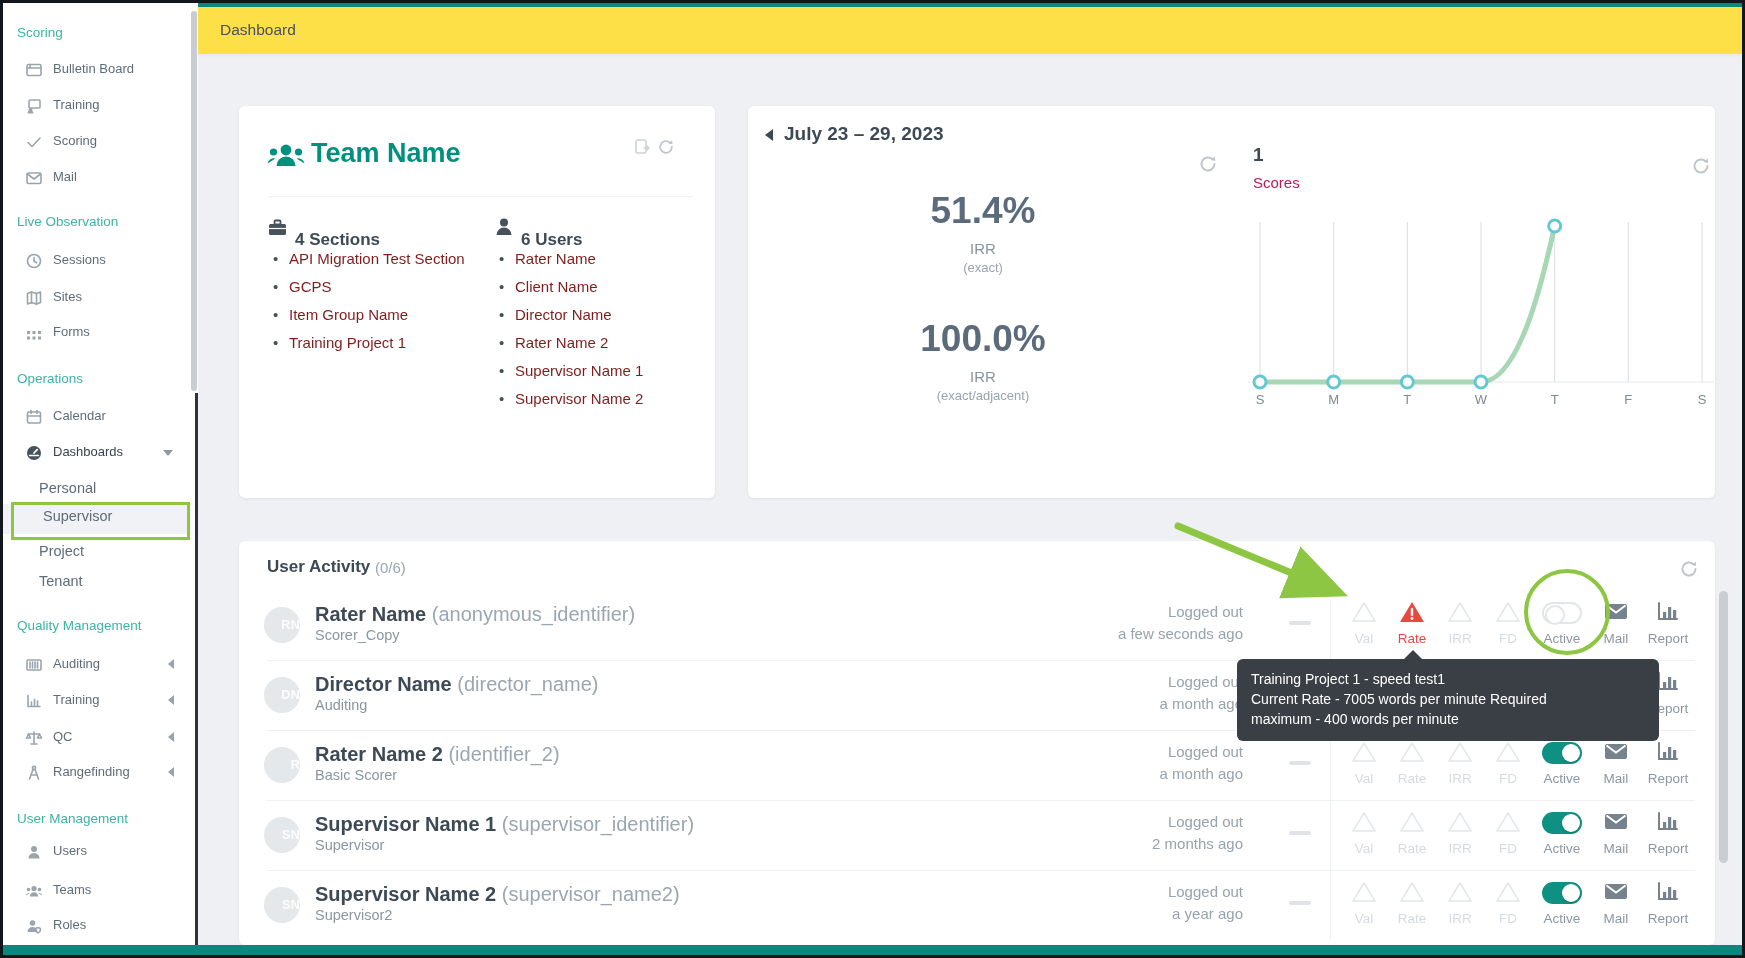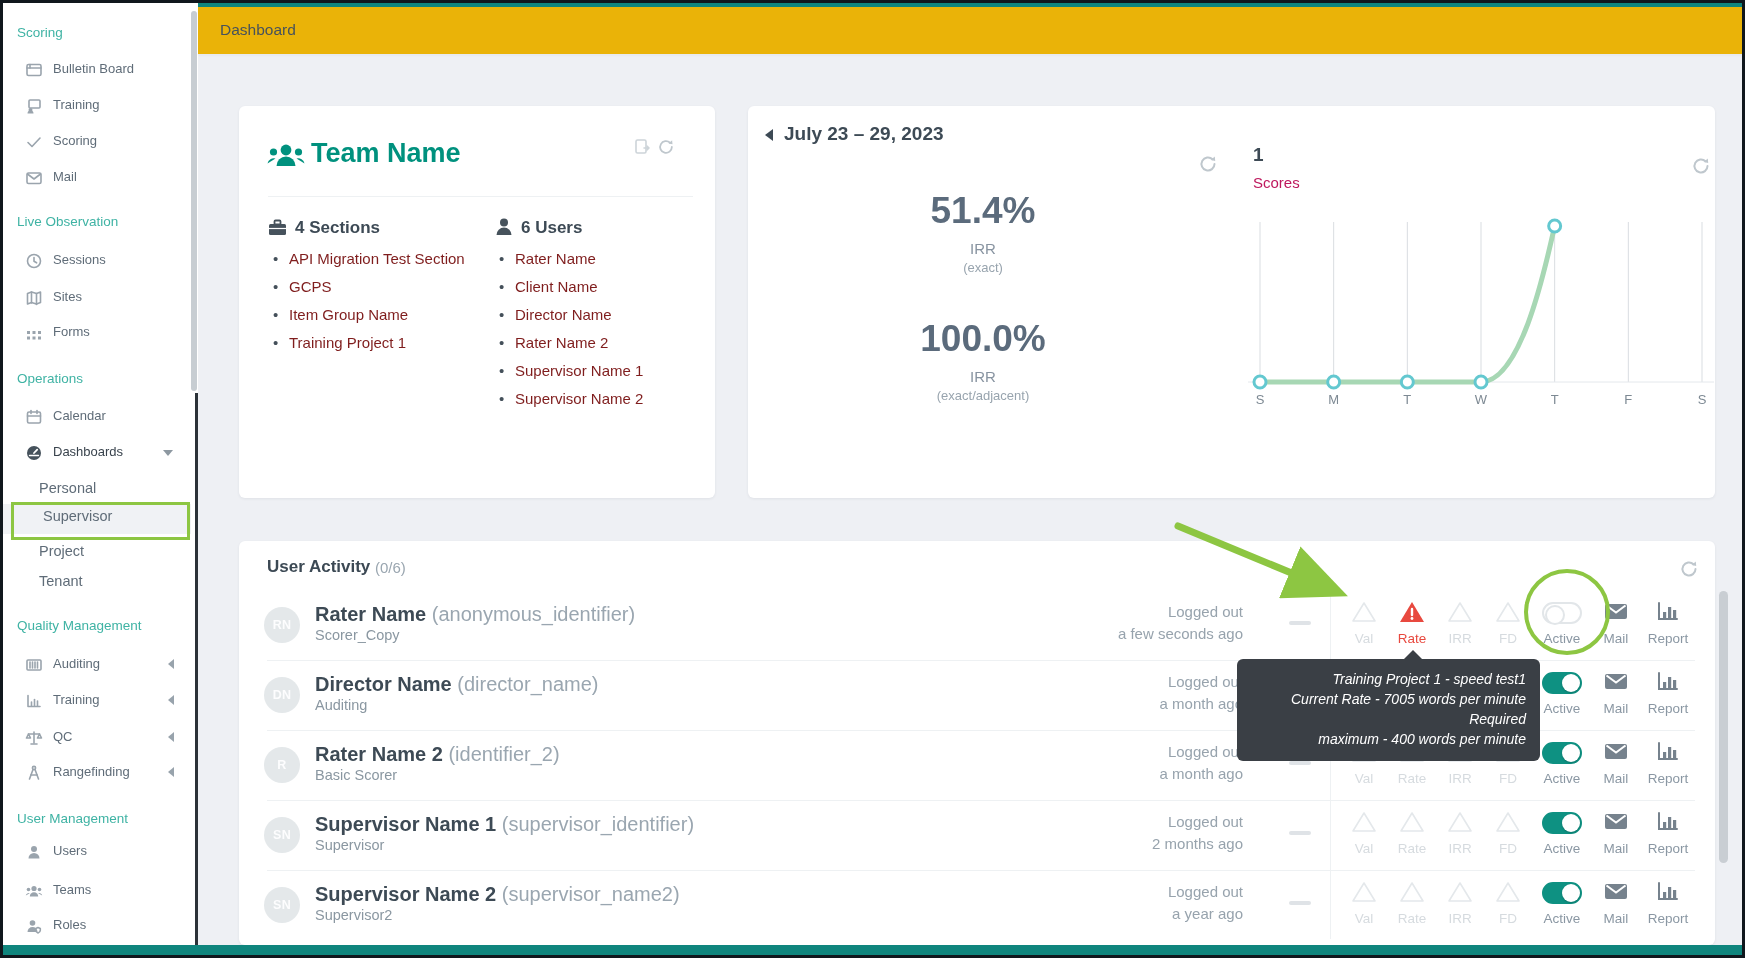--- a/index.html
+++ b/index.html
@@ -22,31 +22,31 @@
   .s-sub.selected { background:#f0f2f5; }
   .caret-down { position:absolute; left:160px; top:8px; width:0; height:0; border-left:5px solid transparent; border-right:5px solid transparent; border-top:6px solid #8d98a1; }
   .caret-left { position:absolute; left:165px; top:5px; width:0; height:0; border-top:5px solid transparent; border-bottom:5px solid transparent; border-right:6px solid #98a3ac; }
   svg.si { stroke:#9aa4ad; fill:none; stroke-width:1.6; stroke-linecap:round; stroke-linejoin:round; }
   svg.si .f { fill:#9aa4ad; stroke:none; }
   svg.si.dark { stroke:#46525c; }
   svg.si.dark .f { fill:#46525c; }
 
   
   .content { position:absolute; left:195px; top:4px; right:0; bottom:10px; background:#eef0f4; }
-  .pagehead { position:absolute; left:0; top:0; right:0; height:48px; background:#eab308; border-bottom:1px solid #e7eaee; box-shadow:0 1px 2px rgba(0,0,0,.03); }
+  .pagehead { position:absolute; left:0; top:0; right:0; height:48px; background:#fde047; border-bottom:1px solid #e7eaee; box-shadow:0 1px 2px rgba(0,0,0,.03); }
   .pagehead .t { position:absolute; left:22px; top:14px; font-size:15.5px; color:#47525c; }
   .card { position:absolute; background:#fff; border-radius:6px; box-shadow:0 1px 3px rgba(30,40,50,.07); }
 
   
   .team-card { left:41px; top:99px; width:476px; height:392px; }
   .team-title { position:absolute; left:72px; top:32px; font-size:27px; font-weight:700; color:#00917e; }
   .team-ico { position:absolute; left:28px; top:36px; }
   .mini-ico { position:absolute; top:32px; width:18px; height:18px; cursor:pointer; }
   .team-hr { position:absolute; left:29px; right:22px; top:90px; height:1px; background:#eef1f3; }
-  .col-head { position:absolute; font-size:17px; font-weight:700; color:#3d4a55; }
+  .col-head { position:absolute; font-size:17px; font-weight:700; color:#3d4a55;margin-top:12px; }
   .blist { position:absolute; width:210px; list-style:none; }
   .blist li { position:relative; padding-left:18px; margin-bottom:7px; font-size:15px; color:#7f1d1d; line-height:1.4; }
   .blist li::before { content:"•"; position:absolute; left:2px; top:0; color:#44505a; }
 
   
   .week-card { left:550px; top:99px; width:967px; height:392px; }
   .week-title { position:absolute; left:36px; top:17px; font-size:19px; font-weight:700; color:#3d4a55; }
   .wk-caret { position:absolute; left:17px; top:23px; width:0; height:0; border-top:6px solid transparent; border-bottom:6px solid transparent; border-right:8px solid #3d4a55; cursor:pointer; }
   .irr-block { position:absolute; width:300px; text-align:center; left:85px; }
   .irr-block .v { font-size:37px; font-weight:700; color:#5b6b7c; line-height:1.1; }
@@ -57,21 +57,21 @@
   .scores-l { position:absolute; left:505px; top:68px; font-size:15px; color:#be185d; }
   #scores-chart { position:absolute; left:496px; top:108px; width:470px; height:200px; }
 
   
   .ua-card { left:41px; top:534px; width:1476px; height:404px; }
   .ua-title { position:absolute; left:28px; top:16px; font-size:17px; font-weight:700; color:#3c4954; }
   .ua-count { position:absolute; left:136px; top:18px; font-size:15px; color:#9aa6b0; }
   .ua-vline { position:absolute; left:1091px; top:52px; height:346px; width:1px; background:#eef1f3; }
   .ua-row { position:absolute; left:0; width:1476px; height:70px; }
   .ua-row .hr { position:absolute; left:28px; right:20px; bottom:0; height:1px; background:#eef1f3; }
-  .avatar { position:absolute; left:25px; top:16px; width:36px; height:36px; border-radius:50%; background:#e4e8ea; color:#fdfdfe; font-size:12.5px; font-weight:700; text-align:center; line-height:36px; letter-spacing:.3px; }
+  .avatar { position:absolute; left:25px; top:16px; width:36px; height:36px; border-radius:50%; background:#e4e8ea; color:#fdfdfe; font-size:12.5px; font-weight:700; text-align:right; line-height:36px; letter-spacing:.3px; }
   .uname { position:absolute; left:76px; top:12px; font-size:20px; white-space:nowrap; }
   .uname b { color:#3d4a55; font-weight:700; }
   .uname span { color:#9aa6b0; font-weight:400; }
   .urole { position:absolute; left:76px; top:36px; font-size:14.5px; color:#8a97a1; }
   .ustatus { position:absolute; right:472px; top:10px; width:260px; text-align:right; font-size:15px; color:#97a3ad; line-height:1.45; }
   .udash { position:absolute; left:1050px; top:30px; width:22px; height:4px; border-radius:2px; background:#dfe3e7; }
   .icells { position:absolute; left:1103px; top:6px; display:flex; gap:4px;align-items:center; }
   .icell { position:relative; width:44px; height:56px; text-align:center; cursor:pointer; }
   .icell.w56 { width:56px; } .icell.w52 { width:52px; }
   .icell .ilabel { position:absolute; left:0; right:0; top:34px; font-size:13.5px; color:#d6dbdf; }
@@ -80,21 +80,21 @@
   .tri { fill:none; stroke:#e4e8eb; stroke-width:1.6; stroke-linejoin:round; }
   .rate-warn { display:none; }
   .row-warn .rate-warn { display:inline; }
   .row-warn .rate-cell .ilabel { color:#e8493f; }
   .toggle { position:relative; display:inline-block; margin-top:5px; width:40px; height:22px; border-radius:11px; border:2px solid #e2e6e9; background:#fff; }
   .toggle::after { content:""; position:absolute; left:1px; top:1px; width:16px; height:16px; border-radius:50%; background:#fff; border:2px solid #e2e6e9; }
   .row-active-on .toggle { background:#0e9182; border-color:#0e9182; }
   .row-active-on .toggle::after { left:auto; right:0; top:0; width:18px; height:18px; border:none; background:#fff; box-shadow:0 1px 2px rgba(0,0,0,.2); }
 
   
-  .tooltip { position:absolute; left:1234px; top:656px; width:303px; padding:11px 14px; background:#3a3f45; border-radius:6px; color:#fff; font-size:14px; line-height:1.42; text-align:right; z-index:40;font-style:italic; }
+  .tooltip { position:absolute; left:1234px; top:656px; width:422px; padding:11px 14px; background:#3a3f45; border-radius:6px; color:#fff; font-size:14px; line-height:1.42; text-align:left; z-index:40; }
   .tooltip::before { content:""; position:absolute; left:167px; top:-9px; border-left:9px solid transparent; border-right:9px solid transparent; border-bottom:9px solid #3a3f45; }
 
   
   .anno-rect { position:absolute; left:8px; top:499px; width:179px; height:38px; border:3px solid #8dc642; z-index:50; pointer-events:none; }
   .anno-circle { position:absolute; left:1521px; top:566px; width:86px; height:86px; border:4px solid #8dc642; border-radius:50%; z-index:50; pointer-events:none; }
   .anno-arrow { position:absolute; left:0; top:0; width:1745px; height:958px; z-index:50; pointer-events:none; }
 
   .scrollbar-right { position:absolute; left:1716px; top:588px; width:9px; height:272px; border-radius:5px; background:#c9ced3; cursor:pointer; }
   .mail-f { fill:#76828d; } .rep-s { stroke:#76828d; stroke-width:2; fill:none; stroke-linecap:round; } .rep-f { fill:#76828d; }
   .rfr { stroke:#bfc7cd; stroke-width:2; fill:none; stroke-linecap:round; } .rfr-f { fill:#bfc7cd; }

